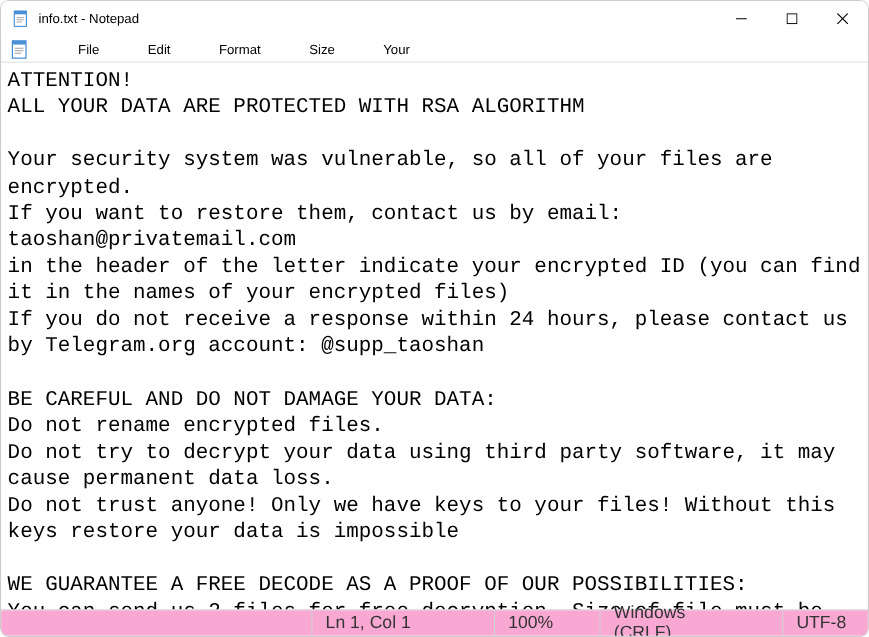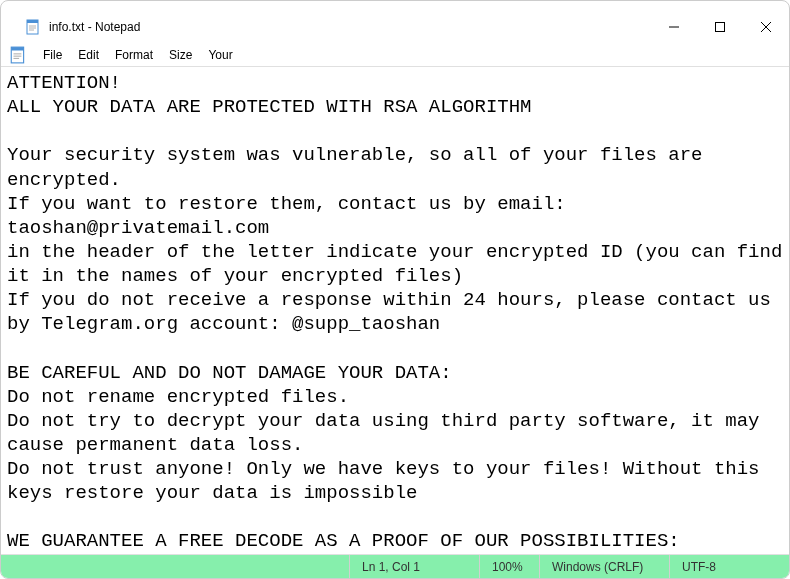--- a/index.html
+++ b/index.html
@@ -15,24 +15,23 @@
       overflow: hidden;
       border: 1px solid #ccc;
       border-radius: 8px;
       display: flex;
       flex-direction: column;
     }
     .titlebar {
       height: 32px;
       display: flex;
       align-items: center;
-      padding-left: 24px;
+      padding-left: 10px;
       background: #fff;
       border-bottom: 0;
-      margin-top: 10px;
     }
     .titlebar-icon {
       width: 16px;
       height: 16px;
       margin-right: 8px;
     }
     .titlebar-title {
       font-size: 12px;
       color: #000;
       flex: 1;
@@ -50,20 +49,21 @@
       cursor: pointer;
     }
     .ctrl-btn svg { width: 10px; height: 10px; }
     .menubar {
       height: 24px;
       display: flex;
       align-items: center;
       padding-left: 4px;
       border-bottom: 1px solid #e0e0e0;
       margin-bottom: 2px;
+      gap: 28px;
     }
     .menubar-icon {
       width: 18px;
       height: 18px;
       margin-left: 4px;
       margin-right: 8px;
     }
     .menu-item {
       font-size: 12px;
       padding: 2px 8px;
@@ -80,38 +80,39 @@
       white-space: pre-wrap;
       word-wrap: break-word;
       overflow: auto;
       outline: none;
     }
     .statusbar {
       height: 24px;
       display: flex;
       align-items: center;
       border-top: 1px solid #e0e0e0;
-      background: #86efac;
-      font-size: 12px;
+      background: #f9a8d4;
+      font-size: 16px;
       color: #333;
+      gap: 36px;
     }
     .status-cell {
       padding: 0 12px;
       border-left: 1px solid #d0d0d0;
       height: 100%;
       display: flex;
       align-items: center;
     }
     .status-spacer {
       flex: 1;
     }
     .sc-ln { width: 130px; }
     .sc-zoom { width: 60px; }
     .sc-le { width: 130px; }
-    .sc-enc { width: 120px; }
+    .sc-enc { width: 78px; }
   </style>
 </head>
 <body>
 
 <div class="titlebar">
   <svg class="titlebar-icon" viewBox="0 0 16 16">
     <rect x="2" y="1" width="11" height="14" fill="#fff" stroke="#4a90d6" stroke-width="1"></rect>
     <rect x="2" y="1" width="11" height="3" fill="#4a90d6"></rect>
     <line x1="4" y1="7" x2="11" y2="7" stroke="#a0a0a0" stroke-width="0.8"></line>
     <line x1="4" y1="9" x2="11" y2="9" stroke="#a0a0a0" stroke-width="0.8"></line>

